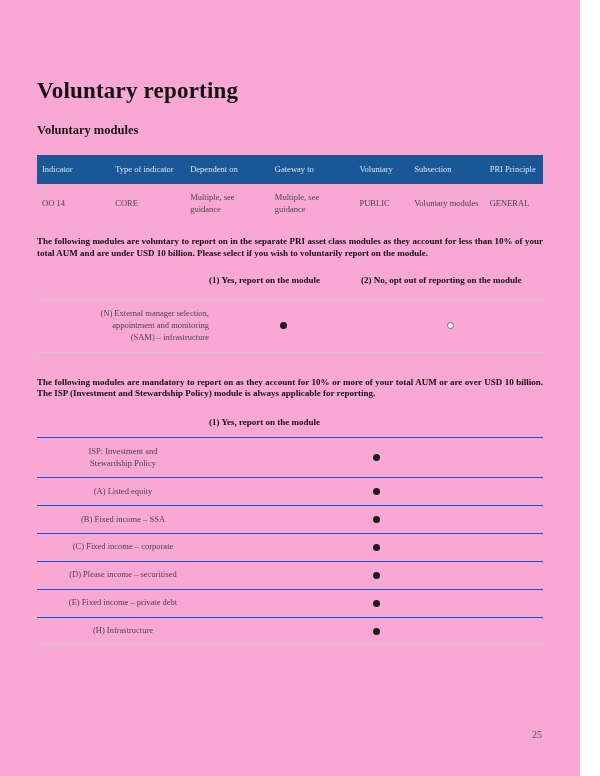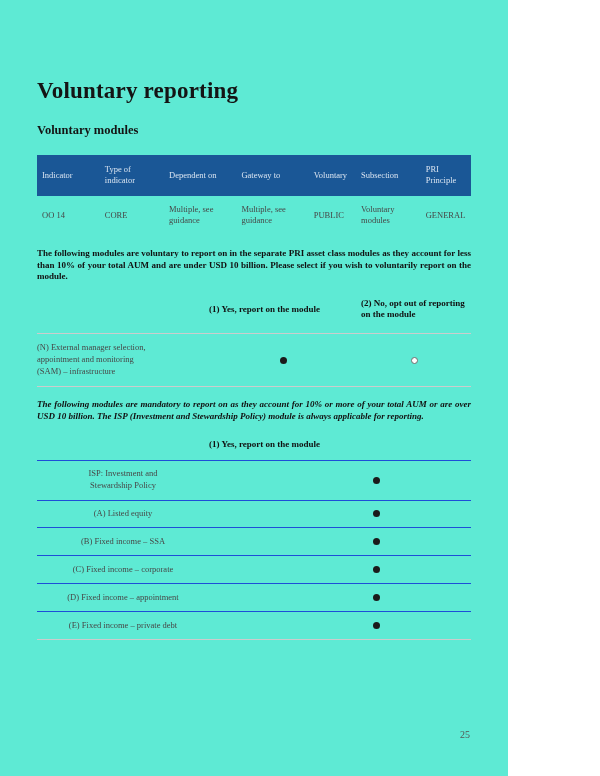--- a/index.html
+++ b/index.html
@@ -1,45 +1,45 @@
 <!DOCTYPE html>
 <html><head>
 <meta charset="utf-8">
 <style>
   html,body { margin:0; padding:0; background:#ffffff; }
   .page {
-    position:relative; width:508px; height:776px; background:#5eead4;
+    position:relative; width:580px; height:776px; background:#f9a8d4;
     font-family:"Liberation Serif", serif; color:#1a1a1a; overflow:hidden;
   }
   .content { margin:0 37px; }
 
   h1.title { margin:78px 0 0; font-size:23px; font-weight:bold; color:#141414; letter-spacing:0.2px; }
   h2.subtitle { margin:19px 0 0; font-size:12.5px; font-weight:bold; color:#141414; }
 
   
   .ind-table { display:table; width:100%; table-layout:fixed; margin-top:17px; font-size:8.5px; border-collapse:collapse; }
   .ind-row { display:table-row;padding-left:20px; }
   .ind-row.head { background:#1a5796; color:#d9e4f1; }
   .ind-cell { display:table-cell; vertical-align:middle; padding:8px 6px 8px 5px; line-height:1.35; }
   .ind-row.head .ind-cell { padding-top:9px; padding-bottom:9px; }
   .ind-row.body .ind-cell { color:#474747; padding-top:8px; padding-bottom:8px; }
   .c1{width:14.5%}.c2{width:14.9%}.c3{width:17.1%}.c4{width:17.1%}.c5{width:10.3%}.c6{width:15.0%}.c7{width:11.1%}
 
   .intro { margin:13px 0 0; font-size:9px; font-weight:bold; line-height:1.3; color:#111111; text-align:justify; }
-  .intro.second { margin-top:12px;font-style:italic; }
+  .intro.second { margin-top:24px; }
 
   .choice-header { display:flex; align-items:center; margin-top:15px; font-size:9px; font-weight:bold; color:#111; text-align:left; line-height:1.25; }
   .choice-header.second { margin-top:17px; }
   .ch-spacer { width:172px; flex:none; }
   .ch-yes { width:148px; flex:none; }
   .ch-no { flex:1; padding:0 4px; }
   .ch-yes2 { width:335px; flex:none; }
 
   .vrow { display:flex; align-items:center; margin-top:13px; padding:8px 0; border-top:1px solid #cccccc; border-bottom:1px solid #cccccc; }
-  .vlabel { width:172px; flex:none; font-size:8.5px; color:#474747; text-align:left; white-space:pre-line; line-height:1.4; }
+  .vlabel { width:172px; flex:none; font-size:8.5px; color:#474747; text-align:right; white-space:pre-line; line-height:1.4; }
   .vcell-yes { width:148px; flex:none; display:flex; justify-content:center; }
   .vcell-no { flex:1; display:flex; justify-content:center; }
 
   .mrows { margin-top:9px; }
   .mrow { display:flex; align-items:center; padding:7.5px 0; border-top:1px solid #1d4ed8; }
   .mrow:last-child { border-bottom:1px solid #cccccc; }
   .mlabel { width:172px; flex:none; font-size:8.5px; color:#474747; text-align:center; white-space:pre-line; line-height:1.4; }
   .mcol { width:335px; flex:none; display:flex; justify-content:center; }
 
   .radio { display:inline-block; border-radius:50%; }
@@ -128,30 +128,36 @@
   </div>
 
   <div class="mrow">
     <div class="mlabel">(C) Fixed income – corporate</div>
     <div class="mcol">
       <span class="radio filled"></span>
     </div>
   </div>
 
   <div class="mrow">
-    <div class="mlabel">(D) Fixed income – appointment</div>
+    <div class="mlabel">(D) Please income – securitised</div>
     <div class="mcol">
       <span class="radio filled"></span>
     </div>
   </div>
 
   <div class="mrow">
     <div class="mlabel">(E) Fixed income – private debt</div>
     <div class="mcol">
       <span class="radio filled"></span>
     </div>
   </div>
 
+  <div class="mrow">
+    <div class="mlabel">(H) Infrastructure</div>
+    <div class="mcol">
+      <span class="radio filled"></span>
+    </div>
+  </div>
 </div>
   </div>
 
   <div class="pageno">25</div>
 </div>
 
 </body></html>

